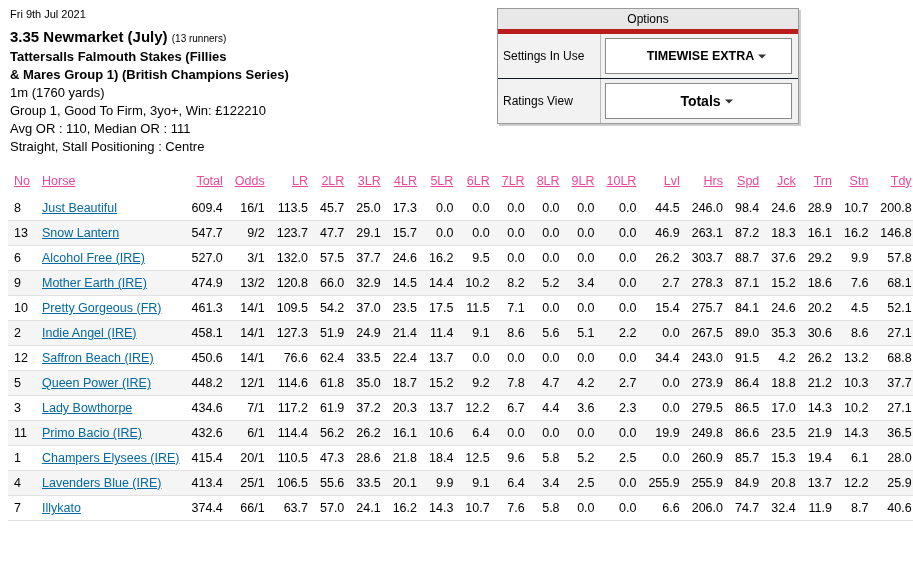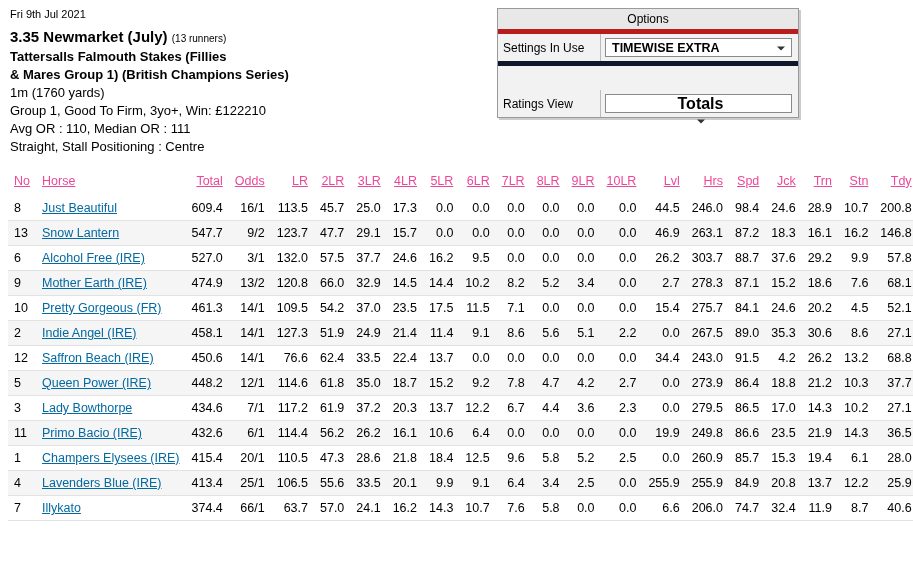--- a/index.html
+++ b/index.html
@@ -58,60 +58,58 @@
   .options-title {
     text-align: center;
     font-size: 12px;
     padding: 3px 0;
     background: #e8e8e8;
     border-bottom: 5px solid #b91c1c;
   }
   .options-row {
     display: flex;
     align-items: stretch;
-    border-bottom: 5px solid #0f172a;
+    border-bottom: 1px solid #0f172a;
   }
   .options-row:last-child {
     border-bottom: none;
-    margin-top: 24px;
   }
   .options-label {
     width: 92px;
     font-size: 12px;
     padding: 6px 5px;
     background: #f2f2f2;
     border-right: 1px solid #bbbbbb;
     display: flex;
     align-items: center;
   }
   .options-control {
     flex: 1;
     padding: 4px 6px 4px 4px;
     background: #f2f2f2;
     display: flex;
     align-items: center;
   }
   .fake-select {
     width: 100%;
-    height: 19px;
+    height: 36px;
     border: 1px solid #8a8a8a;
     background: #ffffff;
     font-family: "Liberation Sans", sans-serif;
     font-size: 12.5px;
     font-weight: bold;
     color: #000;
     display: flex;
     align-items: center;
-    justify-content: space-between;
-    padding: 0 2px 0 6px;
+    justify-content: center;
+    padding: 0 2px 0 22px;
     box-sizing: border-box;
   }
   .fake-select.wide {
-    font-size: 16px;
-    flex-direction: column;
+    font-size: 14px;
   }
   .sel-arrow {
     width: 16px;
     height: 16px;
     display: inline-flex;
     align-items: center;
     justify-content: center;
     flex: 0 0 auto;
   }
   .sel-arrow svg { display: block; }

